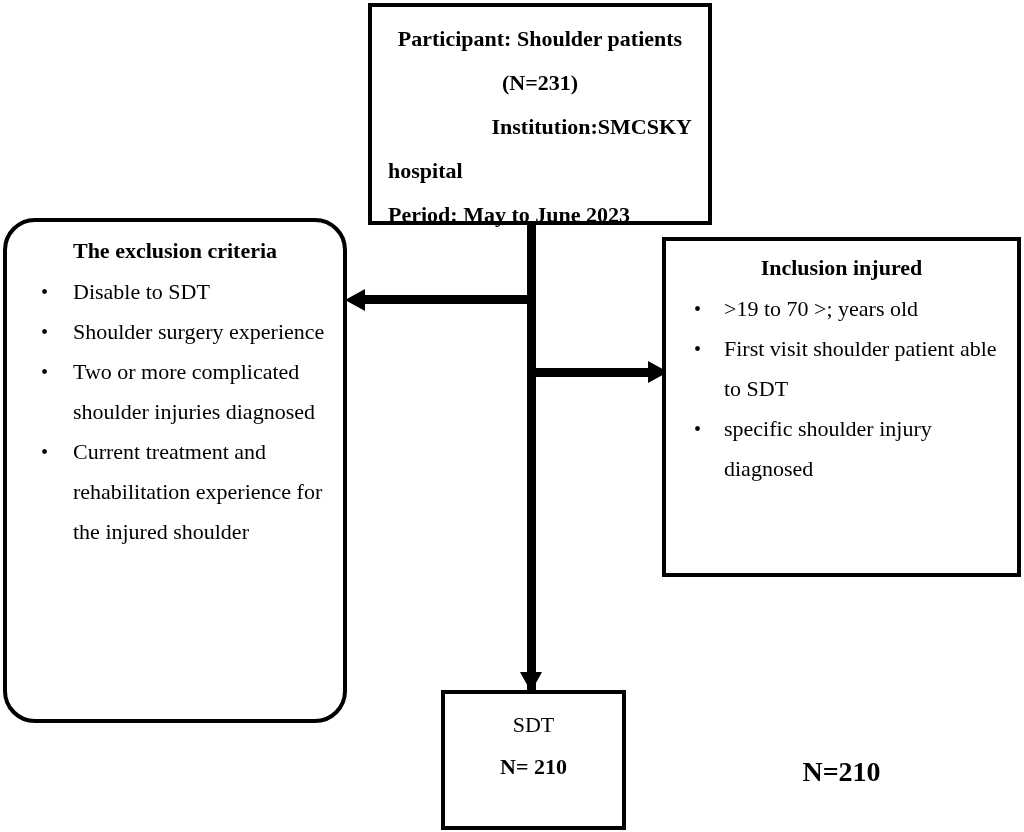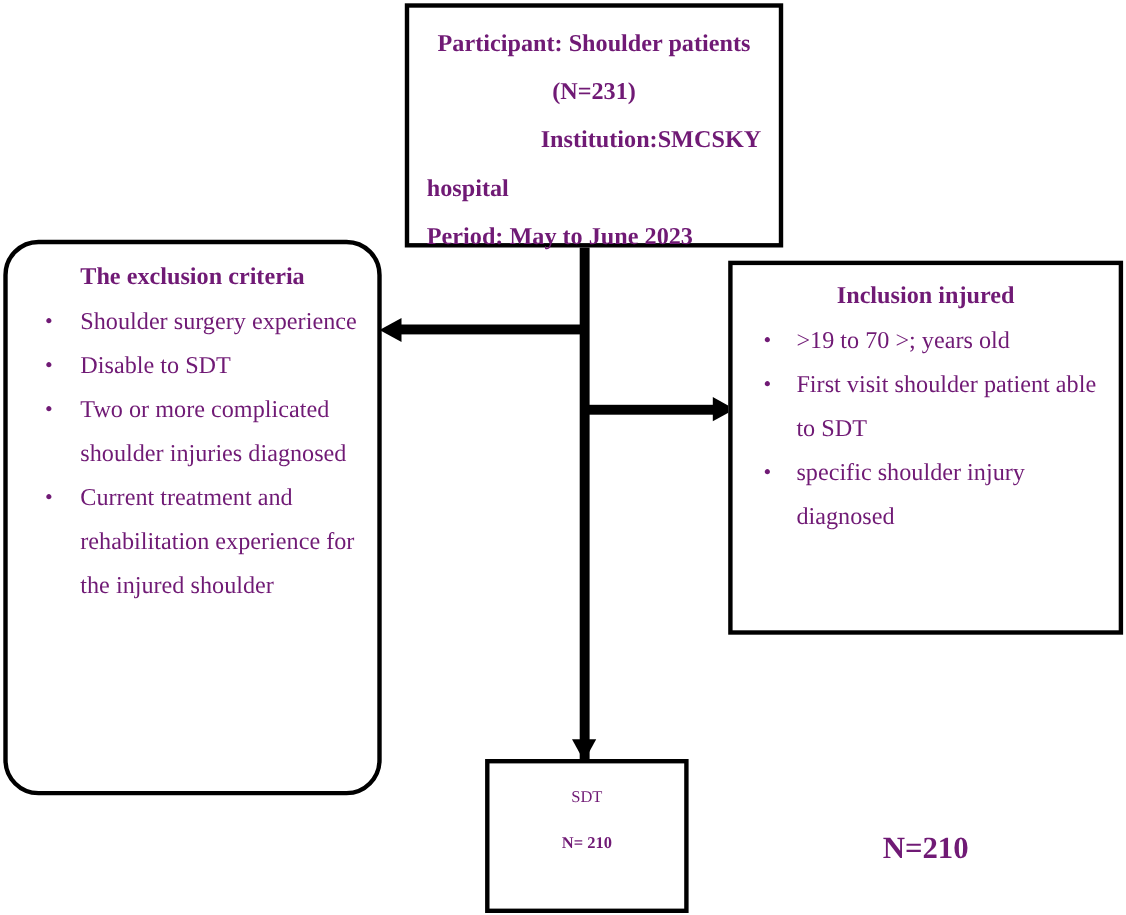--- a/index.html
+++ b/index.html
@@ -7,21 +7,21 @@
     margin: 0;
     padding: 0;
     background: #ffffff;
   }
   #canvas {
     position: relative;
     width: 1024px;
     height: 832px;
     background: #ffffff;
     font-family: "Liberation Serif", "DejaVu Serif", serif;
-    color: #701a75;
+    color: #000000;
     overflow: hidden;
   }
 
   
   .box {
     position: absolute;
     border: 4px solid #000000;
     background: #ffffff;
     box-sizing: border-box;
   }
@@ -115,21 +115,21 @@
     text-align: center;
     line-height: 36px;
   }
   #inclusion-count {
     position: absolute;
     left: 10px;
     right: 10px;
     top: 513px;
   }
   .sdt-line {
-    font-size: 15px;
+    font-size: 22px;
     line-height: 42px;
   }
   .sdt-line.bold { font-weight: bold; }
 
   
   .vline {
     position: absolute;
     background: #000000;
   }
   .hline {
@@ -180,22 +180,22 @@
       <span>SMC</span>
       <span>SKY</span>
     </div>
     <div class="p-line">hospital</div>
     <div class="p-line">Period: May to June 2023</div>
   </div>
 
   <div class="box" id="exclusion-box">
     <div class="box-title">The exclusion criteria</div>
     <ul class="criteria">
+      <li>Disable to SDT</li>
       <li>Shoulder surgery experience</li>
-      <li>Disable to SDT</li>
       <li>Two or more complicated shoulder injuries diagnosed</li>
       <li>Current treatment and rehabilitation experience for the injured shoulder</li>
     </ul>
 
   </div>
 
   <div class="box" id="inclusion-box">
     <div class="box-title">Inclusion injured</div>
     <ul class="criteria">
       <li>&gt;19 to 70 &gt;; years old</li>

